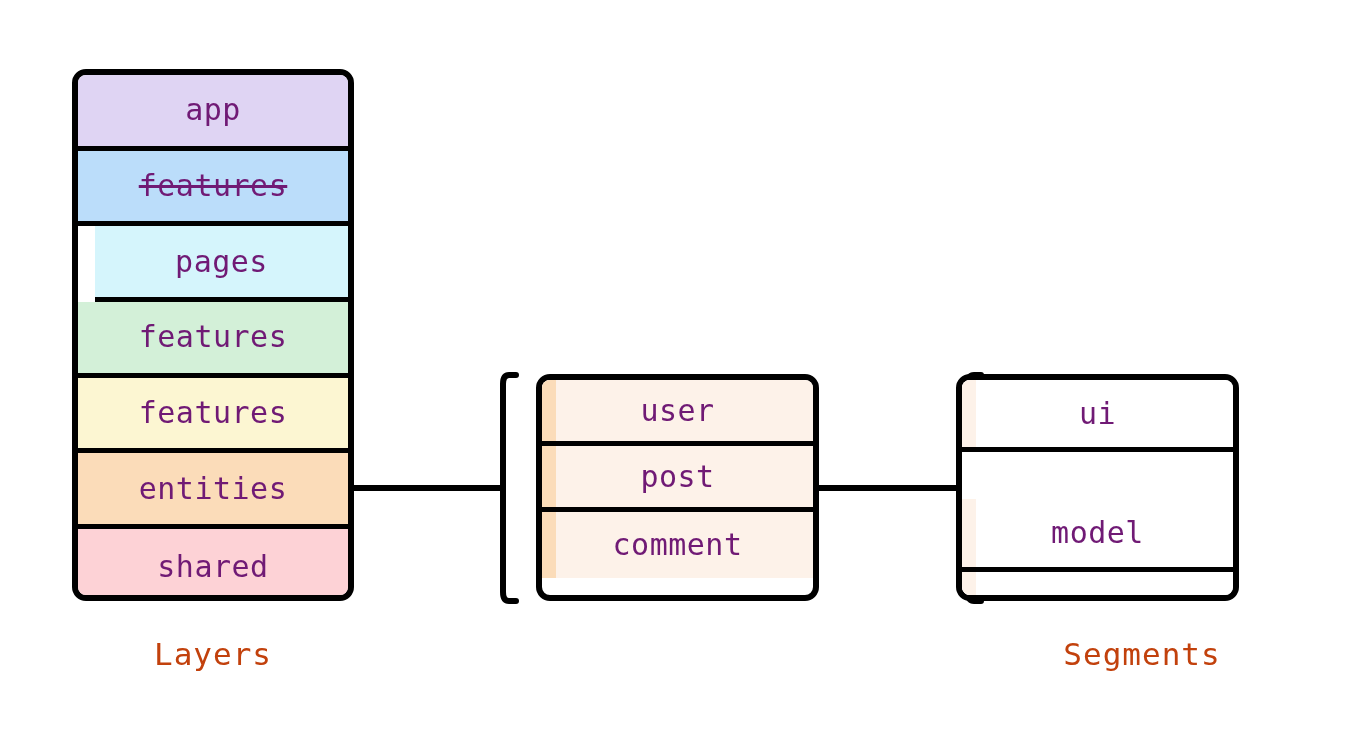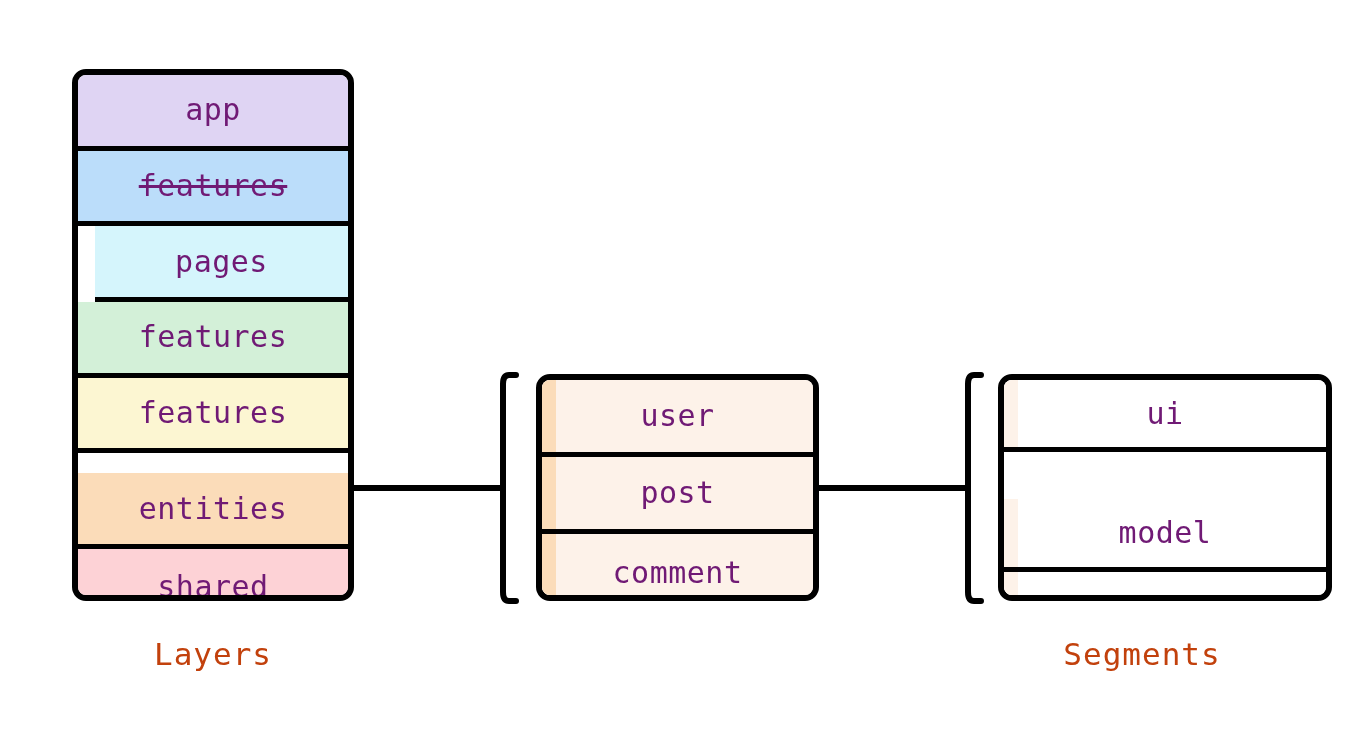--- a/index.html
+++ b/index.html
@@ -78,28 +78,28 @@
   }
 
   
   #slices-box {
     left: 536px;
     top: 374px;
     width: 283px;
     height: 227px;
   }
   #slices-box .row {
-    height: 77px;
+    height: 66px;
   }
 
   
   #segments-box {
-    left: 998px;
+    left: 956px;
     top: 374px;
-    width: 334px;
+    width: 283px;
     height: 227px;
     text-align: center;
   }
   #segments-box .row {
     height: 72.3px;
   }
 
   
   .bracket {
     position: absolute;
@@ -157,21 +157,21 @@
     </div>
     <div class="row" style="background: rgb(213, 245, 252); margin-left: 17px;">
       <span class="row-label">pages</span>
     </div>
     <div class="row" style="background: rgb(211, 240, 216);">
       <span class="row-label">features</span>
     </div>
     <div class="row" style="background: rgb(252, 246, 210);">
       <span class="row-label">features</span>
     </div>
-    <div class="row" style="background: rgb(251, 220, 185); margin-top: 20px;">
+    <div class="row" style="background: rgb(251, 220, 185);">
       <span class="row-label">entities</span>
     </div>
     <div class="row" style="background: rgb(253, 210, 214);">
       <span class="row-label">shared</span>
     </div>
   </div>
 
   <div class="connector" id="connector-layers-slices"></div>
 
   <div class="bracket" id="bracket-slices">

